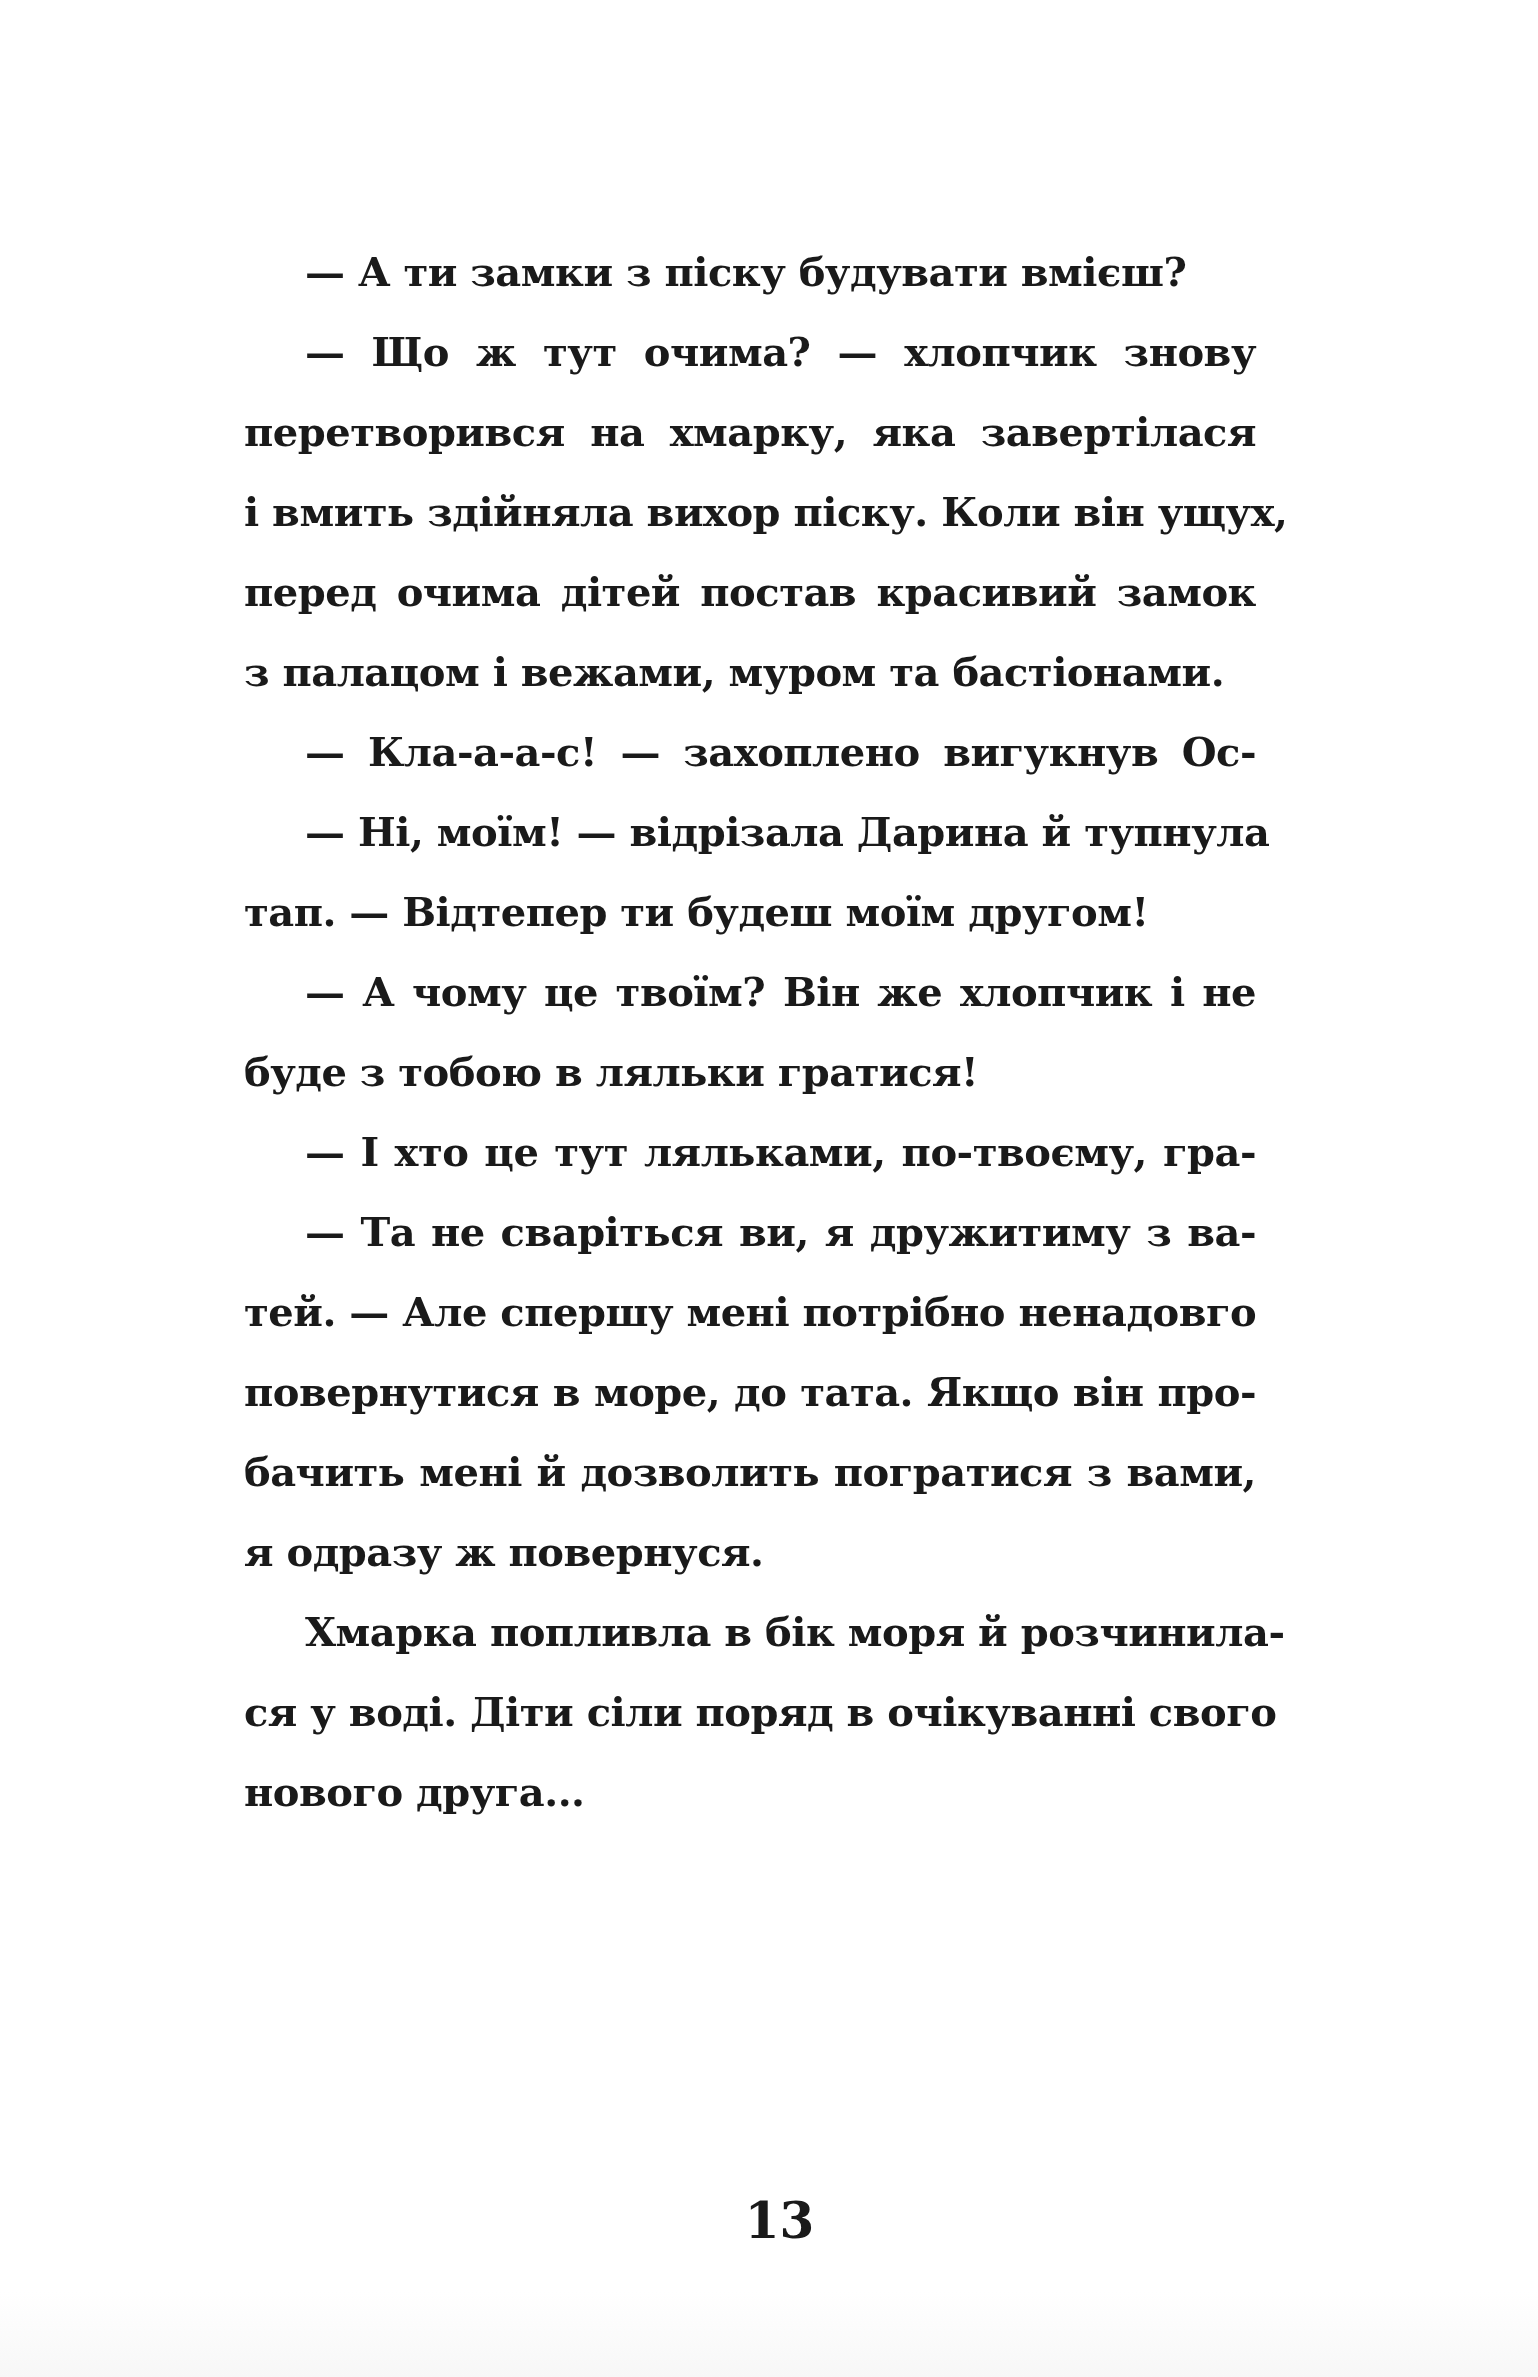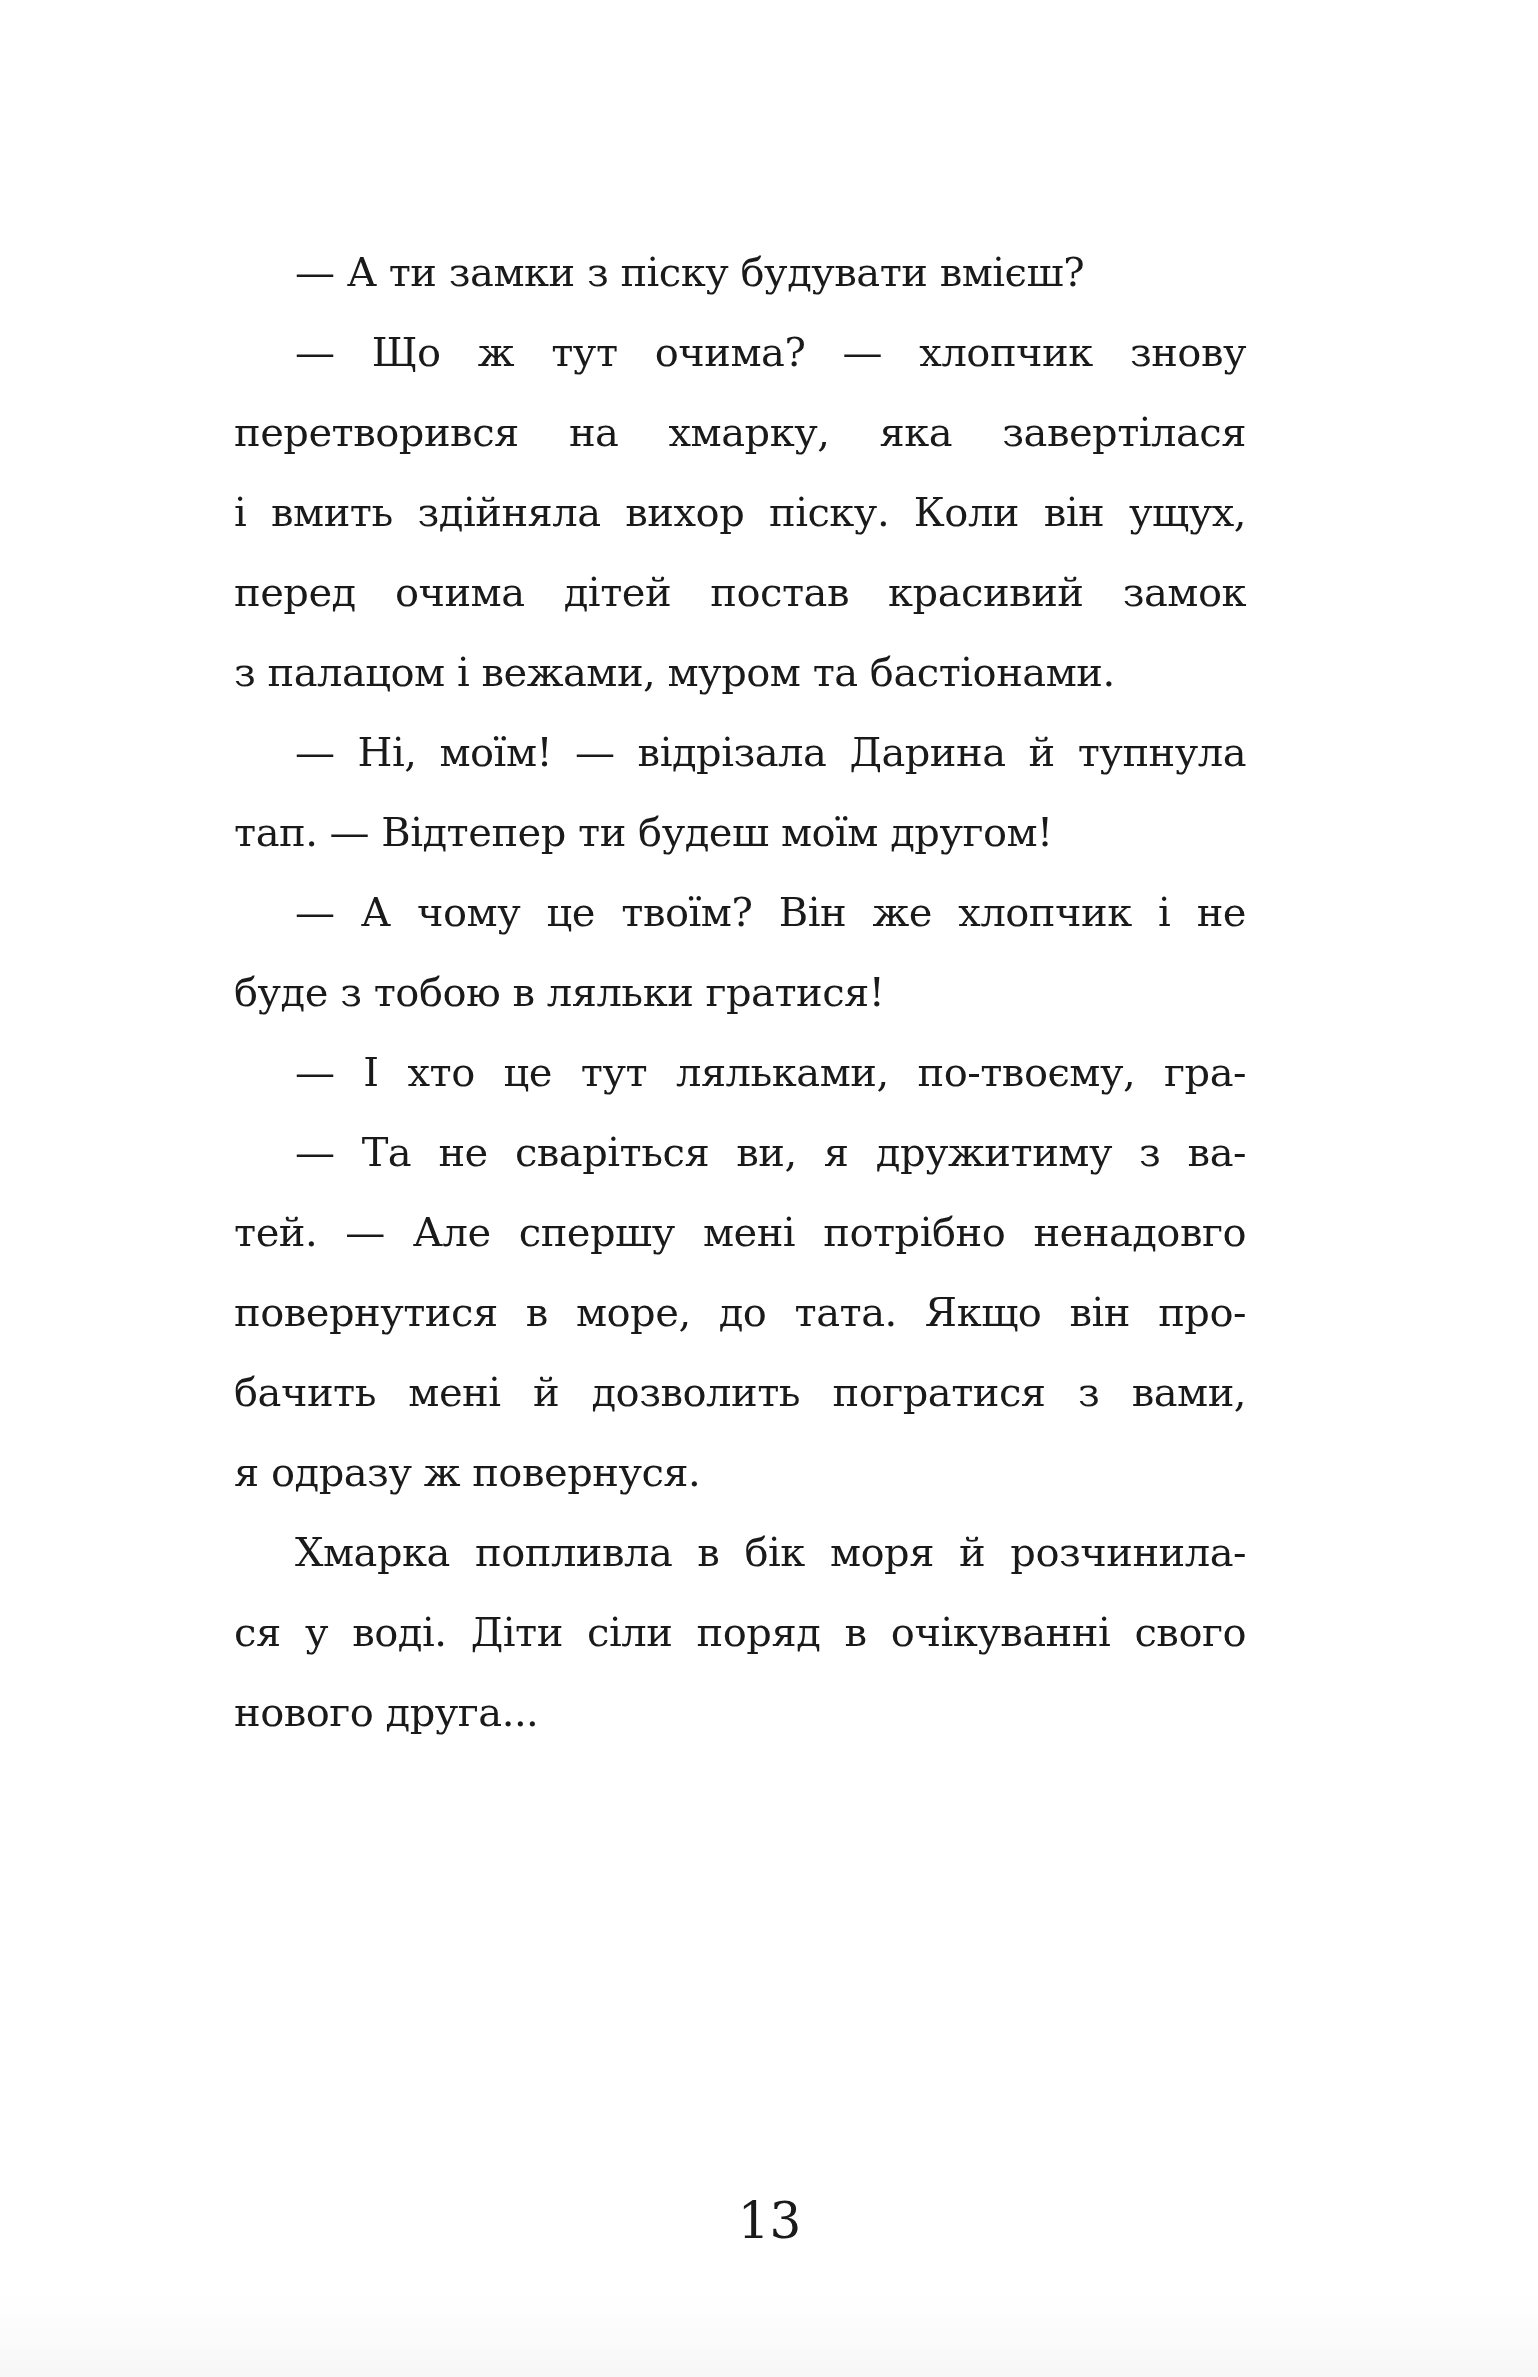--- a/index.html
+++ b/index.html
@@ -10,24 +10,25 @@
       width: 1539px;
       height: 2377px;
       position: relative;
       overflow: hidden;
       background: linear-gradient(to bottom, #ffffff 0px, #ffffff 2292px, #f7f7f7 2377px);
       color: #1a1a1a;
       font-family: "DejaVu Serif", "Liberation Serif", serif;
     }
     .page {
       position: absolute;
-      left: 0;
+      left: 10px;
       top: 0;
       width: 1321px;
       height: 2377px;
+      font-weight: bold;
     }
     .text-block {
       position: absolute;
       left: 234px;
       top: 232px;
       width: 1012px;
       font-size: 40px;
       line-height: 80px;
       letter-spacing: -0.5px;
       word-spacing: 0px;
@@ -60,20 +61,21 @@
 <body>
 
 <div class="page">
   <div class="text-block">
     <span class="line indent last">— А ти замки з піску будувати вмієш?</span>
     <span class="line indent">— Що ж тут очима? — хлопчик знову</span>
     <span class="line">перетворився на хмарку, яка завертілася</span>
     <span class="line">і вмить здійняла вихор піску. Коли він ущух,</span>
     <span class="line">перед очима дітей постав красивий замок</span>
     <span class="line last">з палацом і вежами, муром та бастіонами.</span>
+    <span class="line indent">— Кла-а-а-с! — захоплено вигукнув Ос-</span>
     <span class="line indent">— Ні, моїм! — відрізала Дарина й тупнула</span>
     <span class="line last">тап. — Відтепер ти будеш моїм другом!</span>
     <span class="line indent">— А чому це твоїм? Він же хлопчик і не</span>
     <span class="line last">буде з тобою в ляльки гратися!</span>
     <span class="line indent">— І хто це тут ляльками, по-твоєму, гра-</span>
     <span class="line indent">— Та не сваріться ви, я дружитиму з ва-</span>
     <span class="line">тей. — Але спершу мені потрібно ненадовго</span>
     <span class="line">повернутися в море, до тата. Якщо він про-</span>
     <span class="line">бачить мені й дозволить погратися з вами,</span>
     <span class="line last">я одразу ж повернуся.</span>

